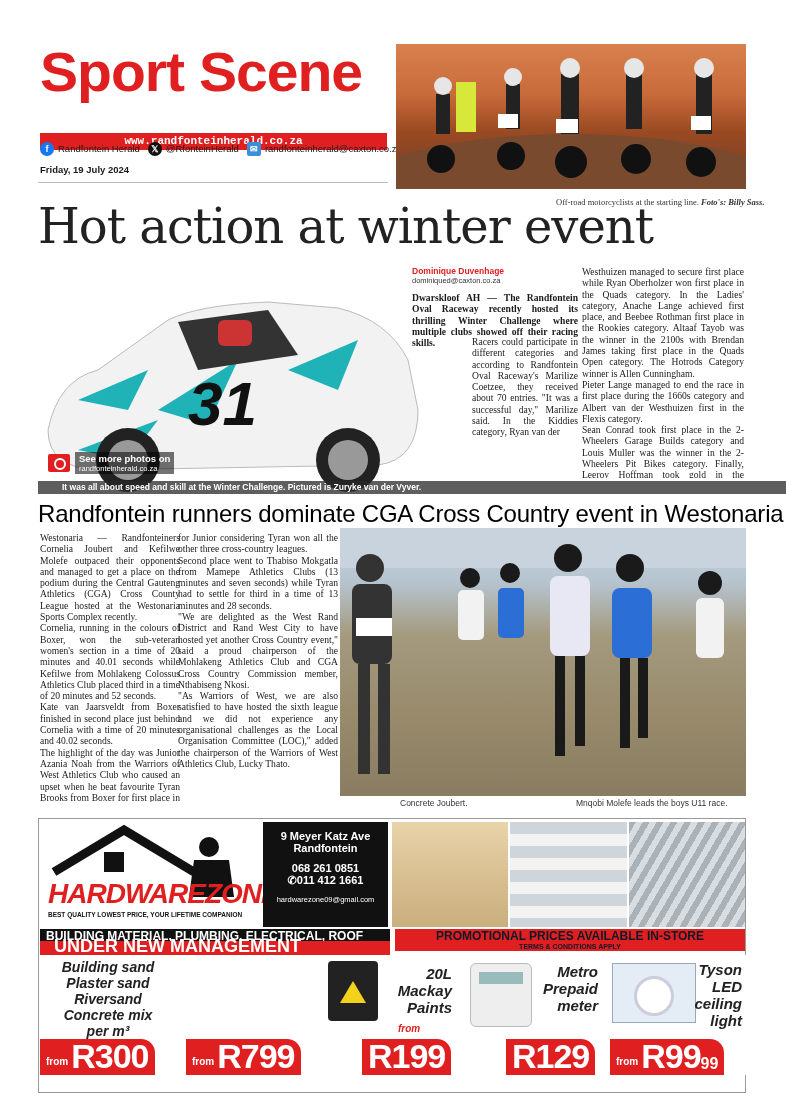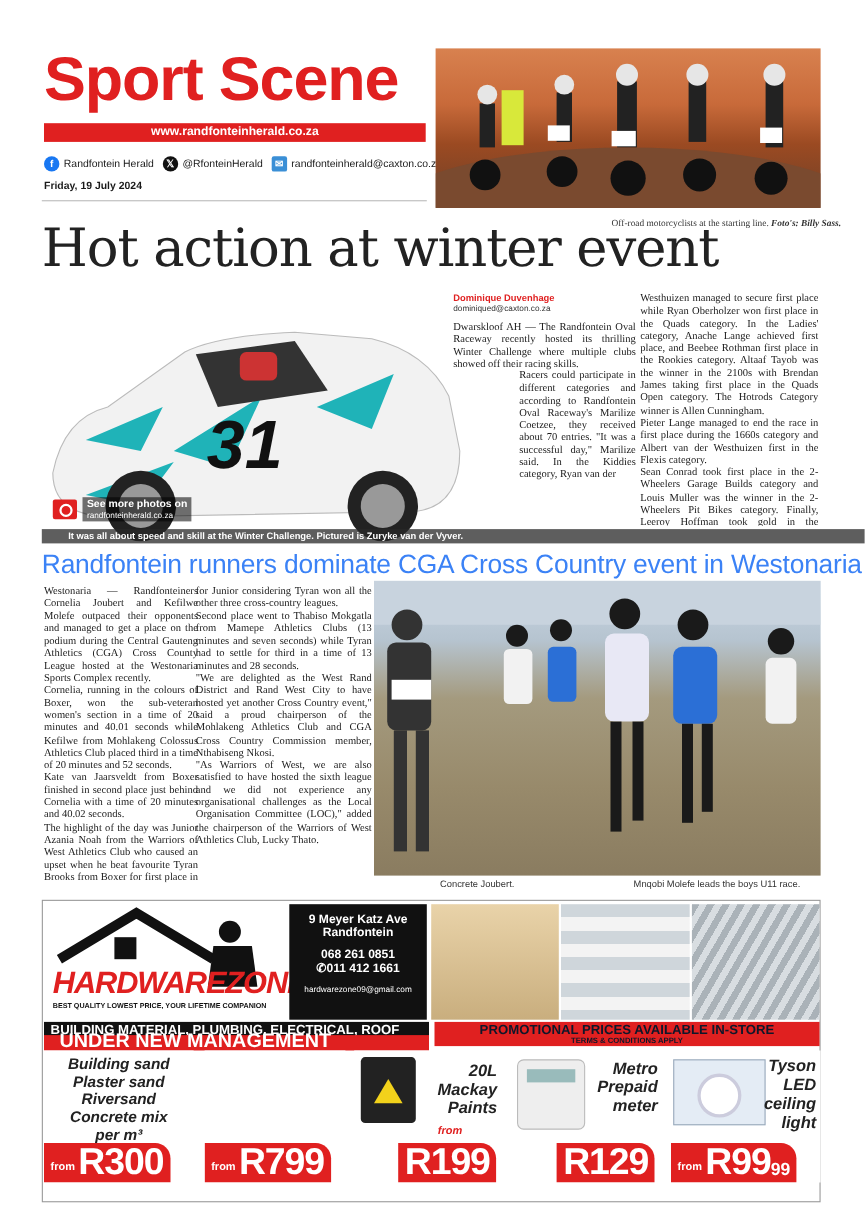--- a/index.html
+++ b/index.html
@@ -1,37 +1,37 @@
 <!DOCTYPE html>
 <html><head>
 <meta charset="utf-8">
 <style>
 *{box-sizing:border-box;margin:0;padding:0}
 body{width:786px;height:1113px;background:#fff;font-family:"Liberation Serif",serif;color:#1a1a1a;position:relative;overflow:hidden}
 .abs{position:absolute}
 
 .masthead-title{left:40px;top:44px;font-family:"Liberation Sans",sans-serif;font-weight:900;font-size:56px;color:#e02020;letter-spacing:-1px;line-height:1;transform:scaleX(1.02);transform-origin:left}
-.url-bar{left:40px;top:112px;width:347px;height:17px;background:#e02020;color:#fff;font-family:Liberation Sans, sans-serif;font-size:11px;font-weight:bold;text-align:center;line-height:17px}
+.url-bar{left:40px;top:133px;width:347px;height:17px;background:#e02020;color:#fff;font-family:Liberation Mono, monospace;font-size:11px;font-weight:bold;text-align:center;line-height:17px}
 .social{left:40px;top:142px;font-family:"Liberation Sans",sans-serif;font-size:9.5px;display:flex;gap:8px;align-items:center}
 .social span.ico{display:inline-block;width:14px;height:14px;border-radius:50%;color:#fff;font-size:9px;text-align:center;line-height:14px;font-weight:bold;margin-right:4px;vertical-align:middle}
 .date{left:40px;top:164px;font-family:"Liberation Sans",sans-serif;font-size:9.5px;font-weight:bold}
 .top-photo{left:396px;top:44px;width:350px;height:145px;background:linear-gradient(180deg,#d8814f 0%,#c86a3a 35%,#9b4a22 60%,#6e4028 100%);overflow:hidden}
 .top-caption{left:556px;top:197px;font-family:Liberation Serif, serif;font-size:8.5px;color:#333}
 .headline{left:38px;top:200px;font-family:"DejaVu Serif",serif;font-weight:normal;font-size:48px;letter-spacing:-1px;line-height:1.1;color:#222}
 
 .car-photo{left:38px;top:260px;width:708px;height:234px;background:#fff;overflow:hidden}
 .car-caption{left:38px;top:481px;width:764px;height:13px;font-family:"Liberation Sans",sans-serif;font-size:8.5px;color:#fff;font-weight:bold;padding-left:24px;background:rgba(40,40,40,.75);line-height:13px}
 .photos-link{left:48px;top:452px;display:flex;align-items:center;gap:5px;font-family:"Liberation Sans",sans-serif;color:#fff}
 .photos-link .cam{width:22px;height:18px;background:#e02020;border-radius:2px;position:relative}
 .photos-link .cam:after{content:"";position:absolute;left:6px;top:4px;width:8px;height:8px;border:2px solid #fff;border-radius:50%}
 .col-text{font-size:9.6px;line-height:11.3px;text-align:justify}
 .byline-name{font-family:"Liberation Sans",sans-serif;font-size:8.5px;color:#e02020;font-weight:bold}
 .byline-email{font-family:"Liberation Sans",sans-serif;font-size:7.5px;color:#333}
 
-.sub-headline{left:38px;top:500px;font-family:"Liberation Sans",sans-serif;font-size:24px;color:#3b82f6;letter-spacing:-.2px}
+.sub-headline{left:38px;top:500px;font-family:"Liberation Sans",sans-serif;font-size:24px;color:#000000;letter-spacing:-.2px}
 .runner-photo{left:340px;top:528px;width:406px;height:268px;background:linear-gradient(180deg,#c9d6e3 0%,#b6c4d0 20%,#a49a7e 40%,#988a6b 70%,#8a7c60 100%);overflow:hidden}
 .run-cap{font-family:"Liberation Sans",sans-serif;font-size:8.5px;color:#333}
 
 .ad{left:38px;top:818px;width:708px;height:275px;border:1px solid #999}
 .ad-logo{left:44px;top:822px;width:215px;height:105px}
 .ad-contact{left:263px;top:822px;width:125px;height:105px;background:#111;color:#fff;font-family:"Liberation Sans",sans-serif;text-align:center}
 .ad-banner1{left:40px;top:929px;width:350px;height:22px;background:#111;color:#fff;font-family:"Liberation Sans",sans-serif;font-weight:bold;font-size:10.5px;padding-left:6px;line-height:12px}
 .promo{left:395px;top:929px;width:350px;height:22px;background:#e02020;color:#0f172a;font-family:"Liberation Sans",sans-serif;text-align:center;font-weight:bold}
 .tile{top:955px;height:120px;background:#fff;font-family:"Liberation Sans",sans-serif;font-style:italic;font-weight:bold;text-align:center;overflow:hidden}
 .tile-title{font-size:15px;line-height:17px;color:#222}
@@ -108,21 +108,21 @@
     <div style="font-size:9.5px;font-weight:bold">See more photos on</div>
     <div style="font-size:7.5px">randfonteinherald.co.za</div>
   </div>
 </div>
 <div class="abs car-caption">It was all about speed and skill at the Winter Challenge. Pictured is Zuryke van der Vyver.</div>
 
 <div class="abs" style="left:412px;top:266px;width:165px">
   <div class="byline-name">Dominique Duvenhage</div>
   <div class="byline-email">dominiqued@caxton.co.za</div>
 </div>
-<div class="abs col-text" style="left:412px;top:292px;width:166px;font-weight:normal">Dwarskloof AH — The Randfontein Oval Raceway recently hosted its thrilling Winter Challenge where multiple clubs showed off their racing skills.</div>
+<div class="abs col-text" style="left:412px;top:292px;width:166px;font-weight:bold">Dwarskloof AH — The Randfontein Oval Raceway recently hosted its thrilling Winter Challenge where multiple clubs showed off their racing skills.</div>
 <div class="abs col-text" style="left:412px;top:336px;width:166px;height:140px;white-space:pre-line;padding-left:60px">Racers could participate in different categories and according to Randfontein Oval Raceway's Marilize Coetzee, they received about 70 entries. "It was a successful day," Marilize said. In the Kiddies category, Ryan van der</div>
 <div class="abs col-text" style="left:582px;top:266px;width:162px;height:212px;white-space:pre-line;overflow:hidden">Westhuizen managed to secure first place while Ryan Oberholzer won first place in the Quads category. In the Ladies' category, Anache Lange achieved first place, and Beebee Rothman first place in the Rookies category. Altaaf Tayob was the winner in the 2100s with Brendan James taking first place in the Quads Open category. The Hotrods Category winner is Allen Cunningham.
    Pieter Lange managed to end the race in first place during the 1660s category and Albert van der Westhuizen first in the Flexis category.
    Sean Conrad took first place in the 2-Wheelers Garage Builds category and Louis Muller was the winner in the 2-Wheelers Pit Bikes category. Finally, Leeroy Hoffman took gold in the Stockrods category. The raceway will be hosting its next race on August 3.</div>
 
 <div class="abs sub-headline">Randfontein runners dominate CGA Cross Country event in Westonaria</div>
 <div class="abs col-text" style="left:40px;top:532px;width:140px;height:270px;white-space:pre-line;overflow:hidden">Westonaria — Randfonteiners Cornelia Joubert and Kefilwe Molefe outpaced their opponents and managed to get a place on the podium during the Central Gauteng Athletics (CGA) Cross County League hosted at the Westonaria Sports Complex recently.
    Cornelia, running in the colours of Boxer, won the sub-veteran women's section in a time of 20 minutes and 40.01 seconds while Kefilwe from Mohlakeng Colossus Athletics Club placed third in a time of 20 minutes and 52 seconds.
    Kate van Jaarsveldt from Boxer finished in second place just behind Cornelia with a time of 20 minutes and 40.02 seconds.
    The highlight of the day was Junior Azania Noah from the Warriors of West Athletics Club who caused an upset when he beat favourite Tyran Brooks from Boxer for first place in the Boys U15 event with a time of 13 minutes and two seconds.

